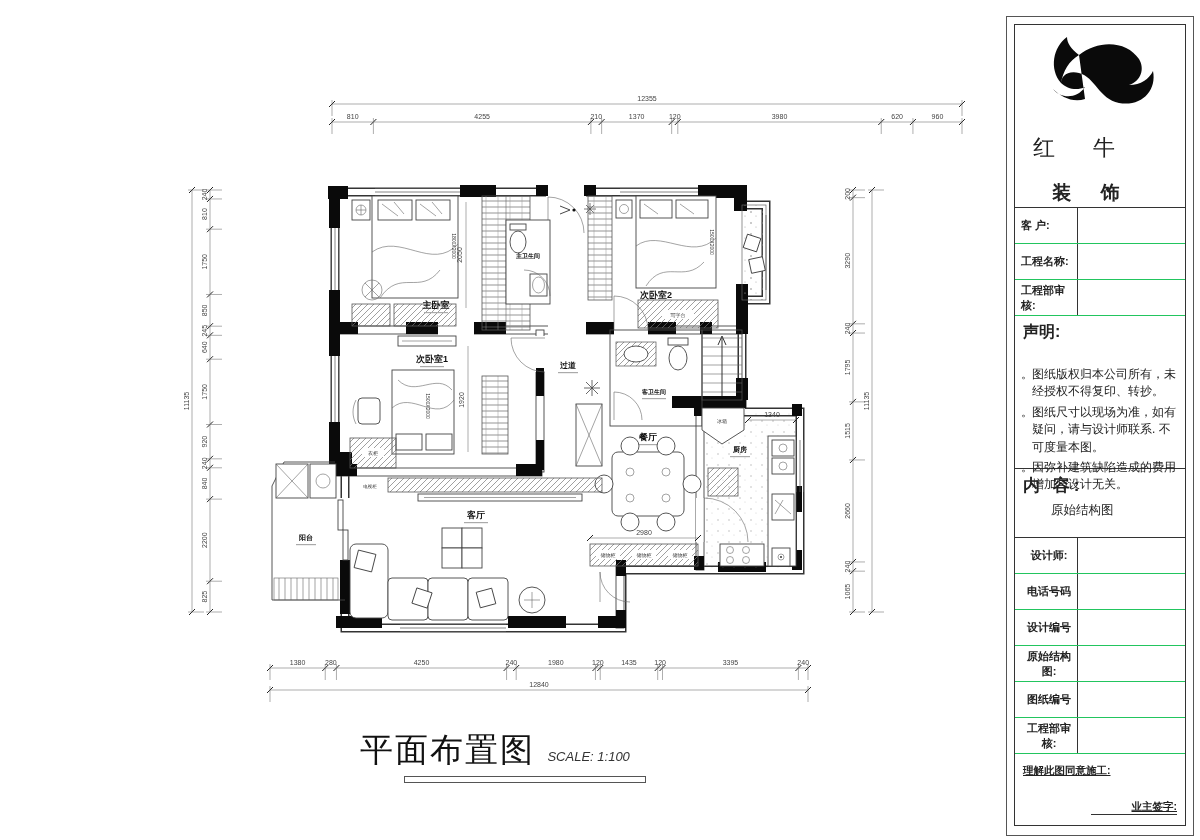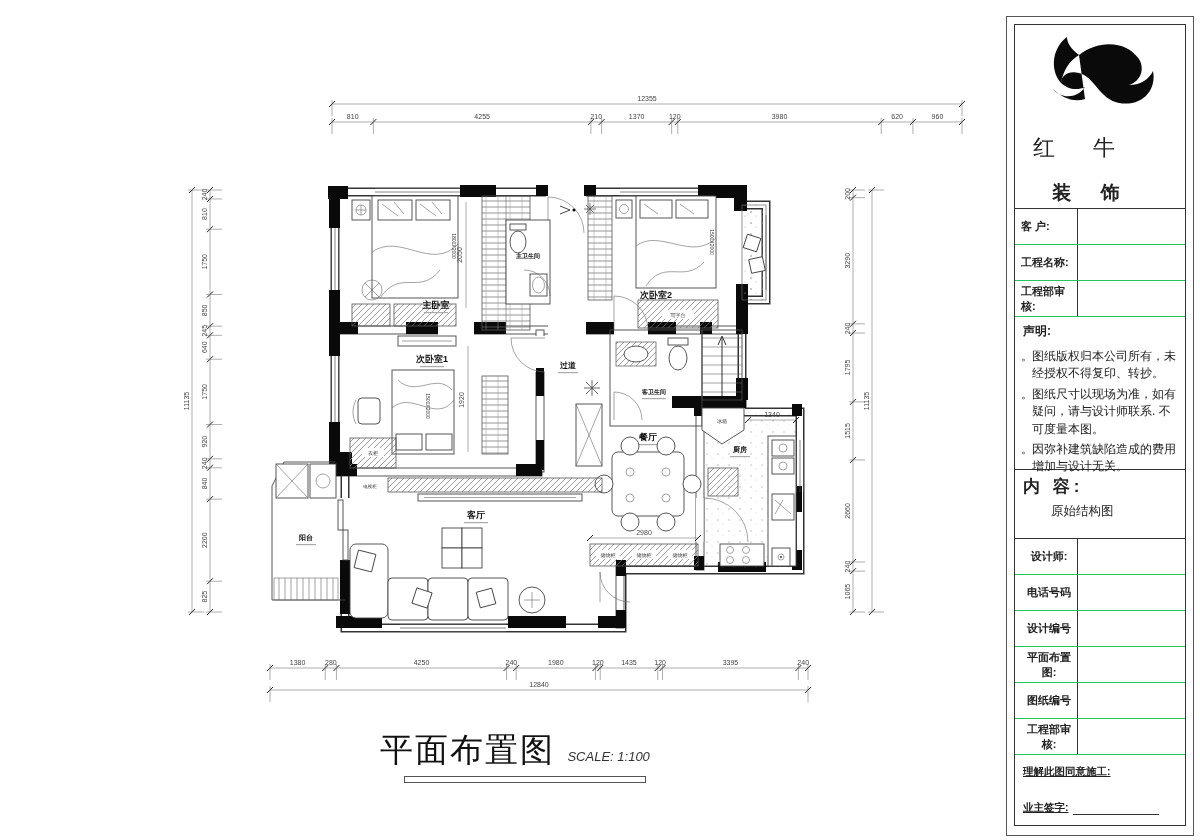--- a/index.html
+++ b/index.html
@@ -21,32 +21,32 @@
   .frame-outer{position:absolute;left:1006px;top:16px;width:186px;height:818px;border:1px solid #555;}
   .tb{position:absolute;left:1014px;top:24px;width:170px;height:800px;border:1px solid #333;
       display:flex;flex-direction:column;background:#fff;}
   .tb-logo{height:188px;border-bottom:1px solid #333;position:relative;}
   .brand-main{font-size:22px;font-weight:normal;letter-spacing:16px;margin:4px 0 17px 18px;}
   .brand-sub{font-size:19px;font-weight:bold;letter-spacing:12px;text-align:center;margin:2px 16px 0 0;}
   .tb-row{display:flex;border-bottom:1px solid #22c55e;align-items:center;min-height:35px;}
   .tb-row .lbl{width:56px;padding-left:6px;font-size:11px;font-weight:bold;flex:none;}
   .tb-row .val{flex:1;align-self:stretch;border-left:1px solid #333;}
   .tb-statement{border-bottom:1px solid #333;padding:6px 6px 8px 8px;flex:none;height:138px;}
-  .tb-statement .st-title{font-size:12px;font-weight:bold;margin-bottom:8px;}
+  .tb-statement .st-title{font-size:16px;font-weight:bold;margin-bottom:23px;}
   .tb-statement ul{margin:0;padding:0;list-style:none;}
   .tb-statement li{font-size:12px;line-height:1.45;margin-bottom:3px;position:relative;padding-left:9px;font-weight:normal;}
   .tb-statement li::before{content:"。";position:absolute;left:-2px;top:0;}
   .tb-content{border-bottom:1px solid #333;height:58px;padding:5px 8px;flex:none;}
   .tb-content .c-lbl{font-size:17px;font-weight:bold;letter-spacing:4px;}
   .tb-content .c-val{font-size:12.5px;font-weight:normal;margin:5px 0 0 28px;}
   .tb-footer{flex:1;padding:10px 8px;font-size:10.5px;font-weight:bold;text-decoration:underline;}
-  .tb-footer .sign{margin-top:22px;display:flex;align-items:flex-end;}
+  .tb-footer .sign{margin-top:22px;display:flex;align-items:flex-end;flex-direction:column;}
   .tb-footer .sign-line{display:inline-block;width:86px;border-bottom:1px solid #333;margin-left:4px;}
   
-  .dwg-title{position:absolute;left:380px;top:728px;width:420px;}
+  .dwg-title{position:absolute;left:360px;top:728px;width:420px;}
   .dwg-title .t{font-size:33px;letter-spacing:2px;color:#111;font-family:"Liberation Serif","DejaVu Serif",serif;}
   .dwg-title .s{font-size:13px;font-style:italic;color:#333;margin-left:8px;}
   .dwg-underline{position:absolute;left:404px;top:776px;width:240px;height:5px;border:1px solid #555;}
 </style>
 </head>
 <body>
 
 <div class="sheet">
 
   <svg width="1200" height="840" viewBox="0 0 1200 840" style="position:absolute;left:0;top:0;">
@@ -593,21 +593,21 @@
         </div>
         <div class="tb-row">
           <div class="lbl">电话号码</div>
           <div class="val"></div>
         </div>
         <div class="tb-row">
           <div class="lbl">设计编号</div>
           <div class="val"></div>
         </div>
         <div class="tb-row">
-          <div class="lbl">平面布置图:</div>
+          <div class="lbl">原始结构图:</div>
           <div class="val"></div>
         </div>
         <div class="tb-row">
           <div class="lbl">图纸编号</div>
           <div class="val"></div>
         </div>
         <div class="tb-row">
           <div class="lbl">工程部审核:</div>
           <div class="val"></div>
         </div>

